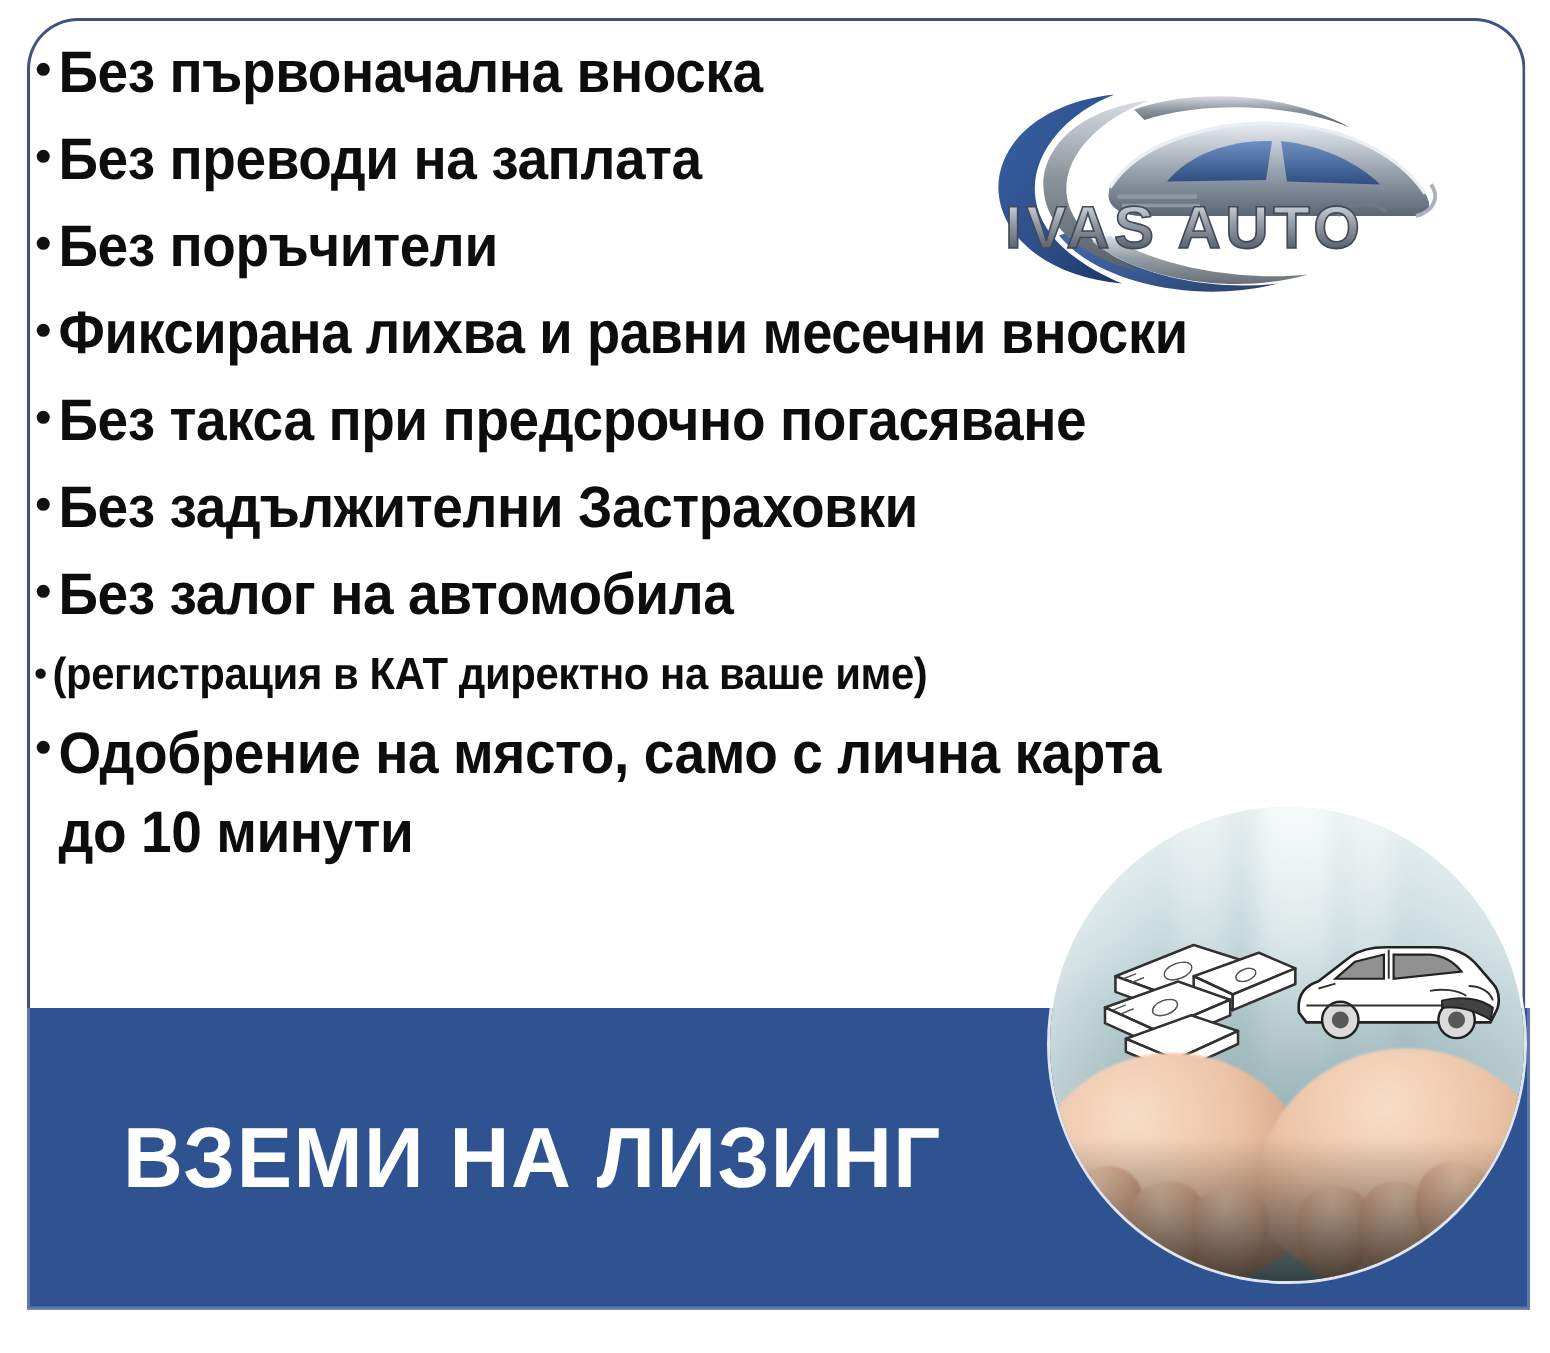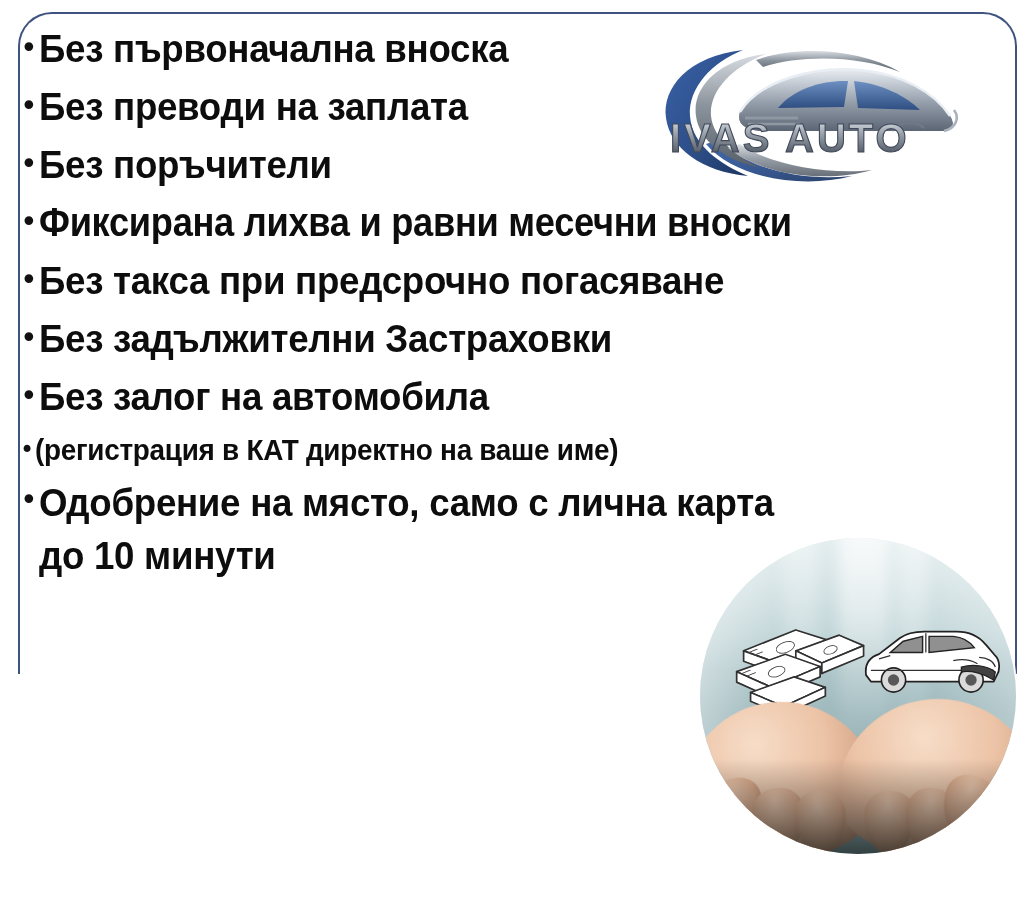--- a/index.html
+++ b/index.html
@@ -90,21 +90,21 @@
     transform: scaleX(0.93);
   }
   .benefit-row.twoline .benefit-text {
     line-height: 53px;
   }
 
   
   #brand-logo {
     position: absolute;
     left: 648px;
-    top: 36px;
+    top: 49px;
     width: 340px;
     height: 150px;
     z-index: 5;
   }
   #brand-logo svg { display: block; width: 340px; height: 150px; }
 
   
   #photo-circle {
     position: absolute;
     left: 700px;
@@ -305,20 +305,23 @@
         <path d="M100 88 L152 88" fill="none" stroke="#8e97a2" stroke-width="2.4"></path>
         <path d="M296 95 C308 92 312 82 306 74" fill="none" stroke="#aab2bc" stroke-width="2.6"></path>
         <ellipse cx="262" cy="96" rx="22" ry="9" fill="#6b7embedded" opacity="0"></ellipse>
         <path d="M244 95 C248 86 268 84 276 92" fill="none" stroke="#6f7884" stroke-width="2.6"></path>
       </g>
 
       <text x="22" y="116" font-family="Liberation Sans, sans-serif" font-size="40" font-weight="bold" letter-spacing="3" fill="url(#wordG)" stroke="#41495a" stroke-width="1.1">IVAS AUTO</text>
     </svg>
   </div>
 
+  <div id="cta-banner">
+    <div id="cta-text">ВЗЕМИ НА ЛИЗИНГ</div>
+  </div>
 
   <div id="photo-circle">
     <div class="scene"></div>
     <div class="bg-streak s1"></div>
     <div class="bg-streak s2"></div>
     <div class="bg-streak s3"></div>
     <div class="topglow"></div>
 
     <div class="sketch money">
       <svg viewBox="0 0 160 120" xmlns="http://www.w3.org/2000/svg" aria-hidden="true">

